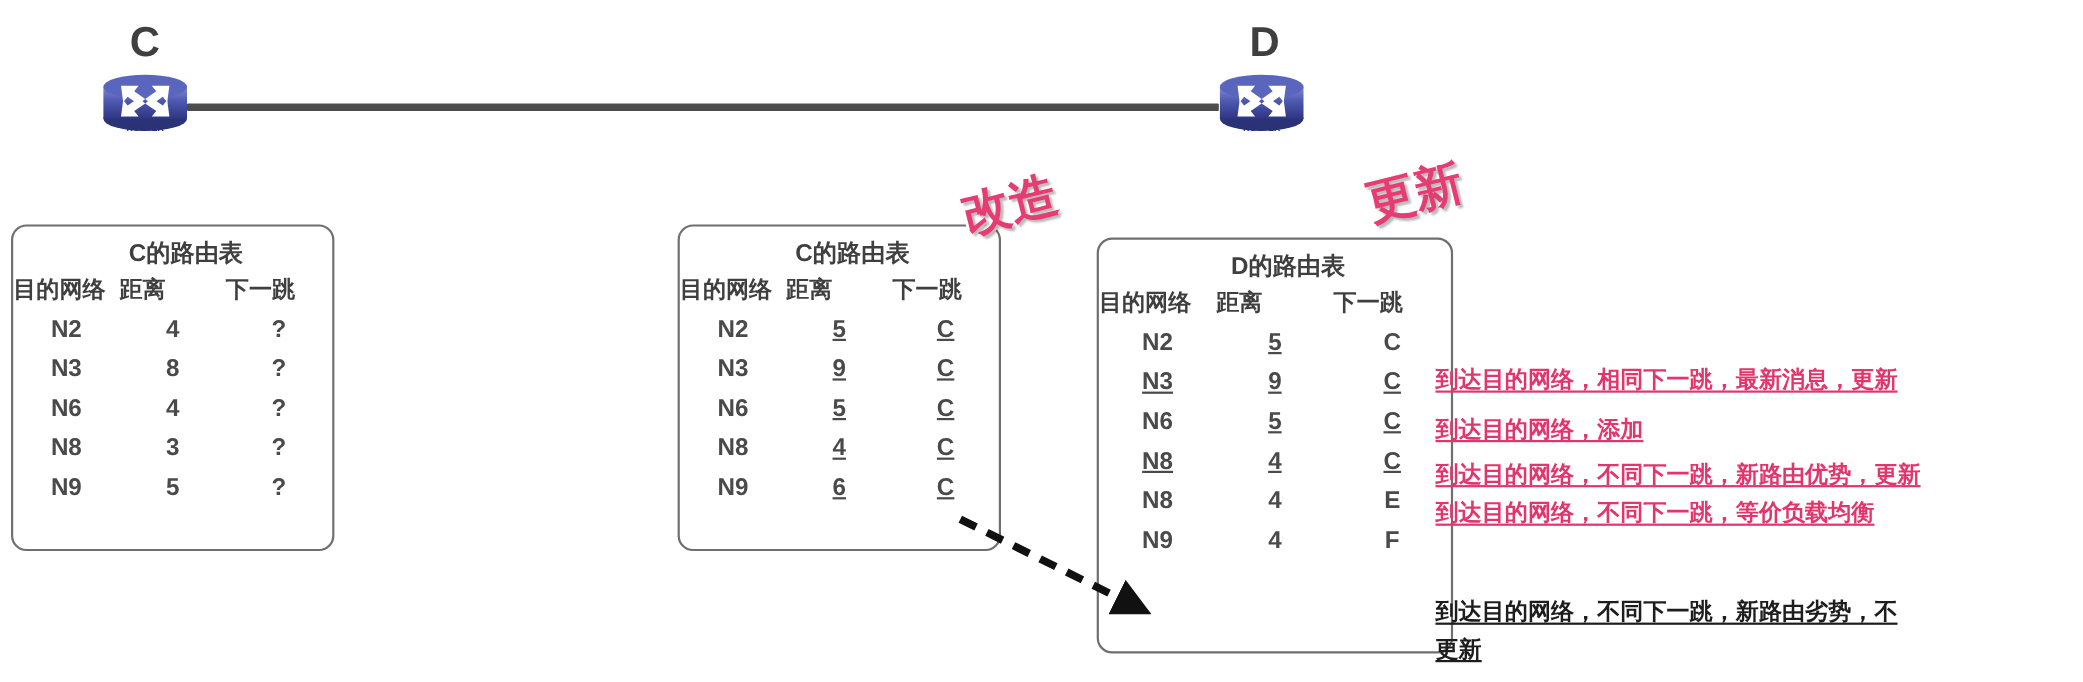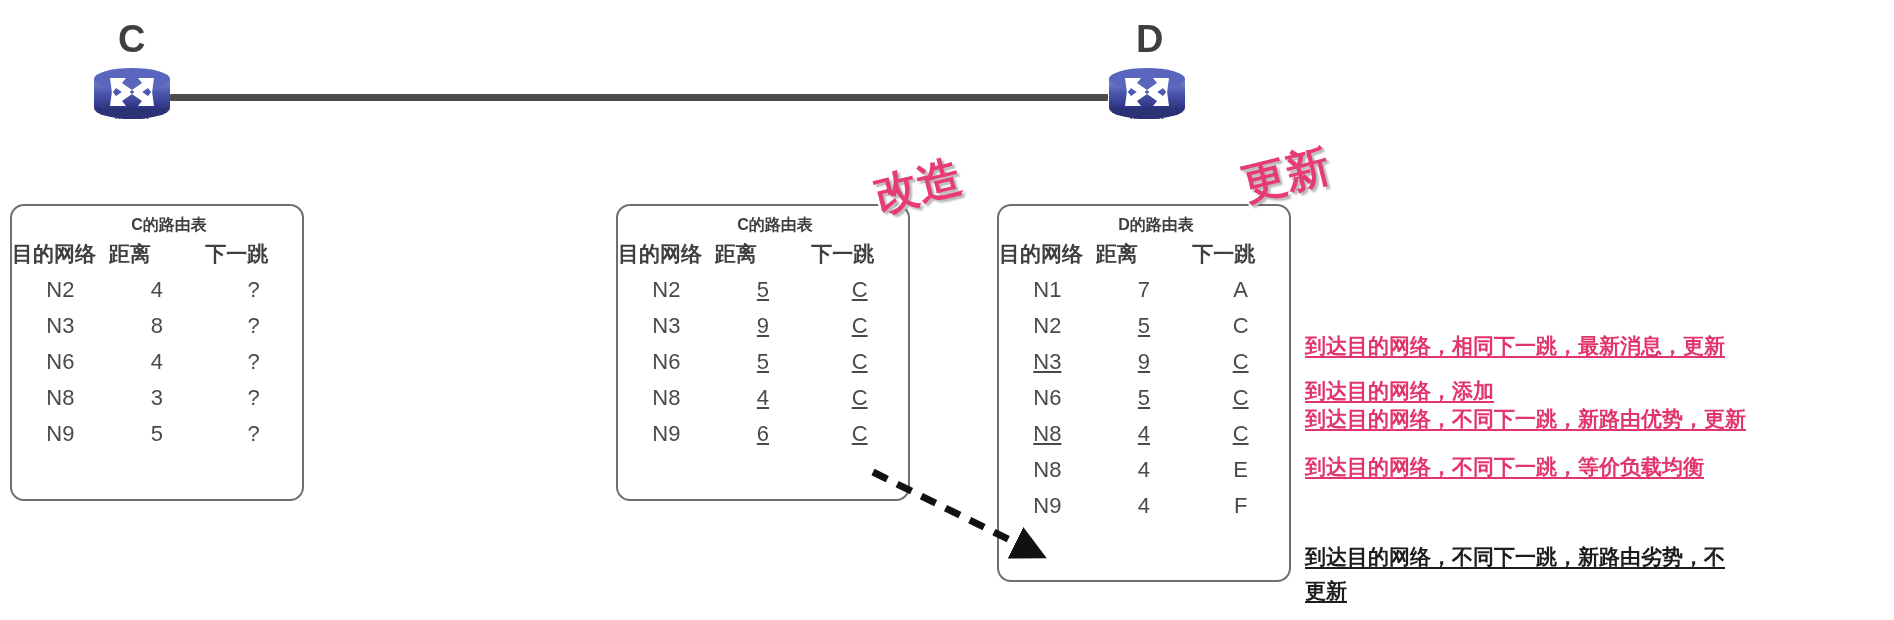--- a/index.html
+++ b/index.html
@@ -39,42 +39,42 @@
   
   .rtable {
     position: absolute;
     border: 2.5px solid #6f6f6f;
     border-radius: 14px;
     background: #ffffff;
     box-sizing: border-box;
   }
   .rtable .tbl-title {
     text-align: center;
-    font-size: 16px;
+    font-size: 22px;
     font-weight: bold;
     color: #3f3f3f;
     margin-top: 9px;
     margin-bottom: 2px;
     padding-left: 24px;
   }
   .rtable table {
     border-collapse: collapse;
     width: 100%;
     table-layout: fixed;
   }
   .rtable th {
     font-size: 21px;
     font-weight: bold;
     color: #3f3f3f;
     padding: 2px 0 4px 0;
     text-align: left;
   }
   .rtable td {
     font-size: 22px;
-    font-weight: normal;
+    font-weight: bold;
     color: #4a4a4a;
     text-align: center;
     padding: 5px 0;
     height: 26px;
   }
   .hl {
     color: #e2356b;
     text-decoration: underline;
     text-decoration-thickness: 2px;
     text-underline-offset: 2px;
@@ -234,36 +234,31 @@
       </tr>
       <tr>
         <td>N9</td>
         <td class="hl">6</td>
         <td class="hl">C</td>
       </tr>
     </tbody>
   </table>
 </div>
 
-<div class="rtable" style="left:997px; top:204px; width:294px; height:378px;">
+<div class="rtable" style="left:997px; top:216px; width:324px; height:378px;">
   <div class="tbl-title">D的路由表</div>
   <table>
     <thead>
       <tr>
         <th>目的网络</th>
         <th>距离</th>
         <th>下一跳</th>
       </tr>
     </thead>
     <tbody>
-      <tr>
-        <td>N1</td>
-        <td>7</td>
-        <td>A</td>
-      </tr>
       <tr>
         <td>N2</td>
         <td class="hl">5</td>
         <td>C</td>
       </tr>
       <tr>
         <td class="hl">N3</td>
         <td class="hl">9</td>
         <td class="hl">C</td>
       </tr>
@@ -298,15 +293,15 @@
     </marker>
   </defs>
   <line x1="873" y1="472" x2="1028" y2="549" stroke="#111111" stroke-width="7" stroke-dasharray="16,11" marker-end="url(#arrowhead)"></line>
 </svg>
 
 <div class="stamp" style="left:874px; top:157px; transform:rotate(-14deg);">改造</div>
 <div class="stamp" style="left:1242px; top:146px; transform:rotate(-14deg);">更新</div>
 
 <div class="anno pink" style="left:1305px; top:329px;">到达目的网络，相同下一跳，最新消息，更新</div>
 <div class="anno pink" style="left:1305px; top:374px;">到达目的网络，添加</div>
-<div class="anno pink" style="left:1305px; top:402px;text-align:right;">到达目的网络，不同下一跳，新路由优势，更新</div>
+<div class="anno pink" style="left:1305px; top:415px;text-align:right;">到达目的网络，不同下一跳，新路由优势，更新</div>
 <div class="anno pink" style="left:1305px; top:450px;">到达目的网络，不同下一跳，等价负载均衡</div>
 <div class="anno dark wrap" style="left:1305px; top:540px;">到达目的网络，不同下一跳，新路由劣势，不更新</div>
 
 </body></html>

